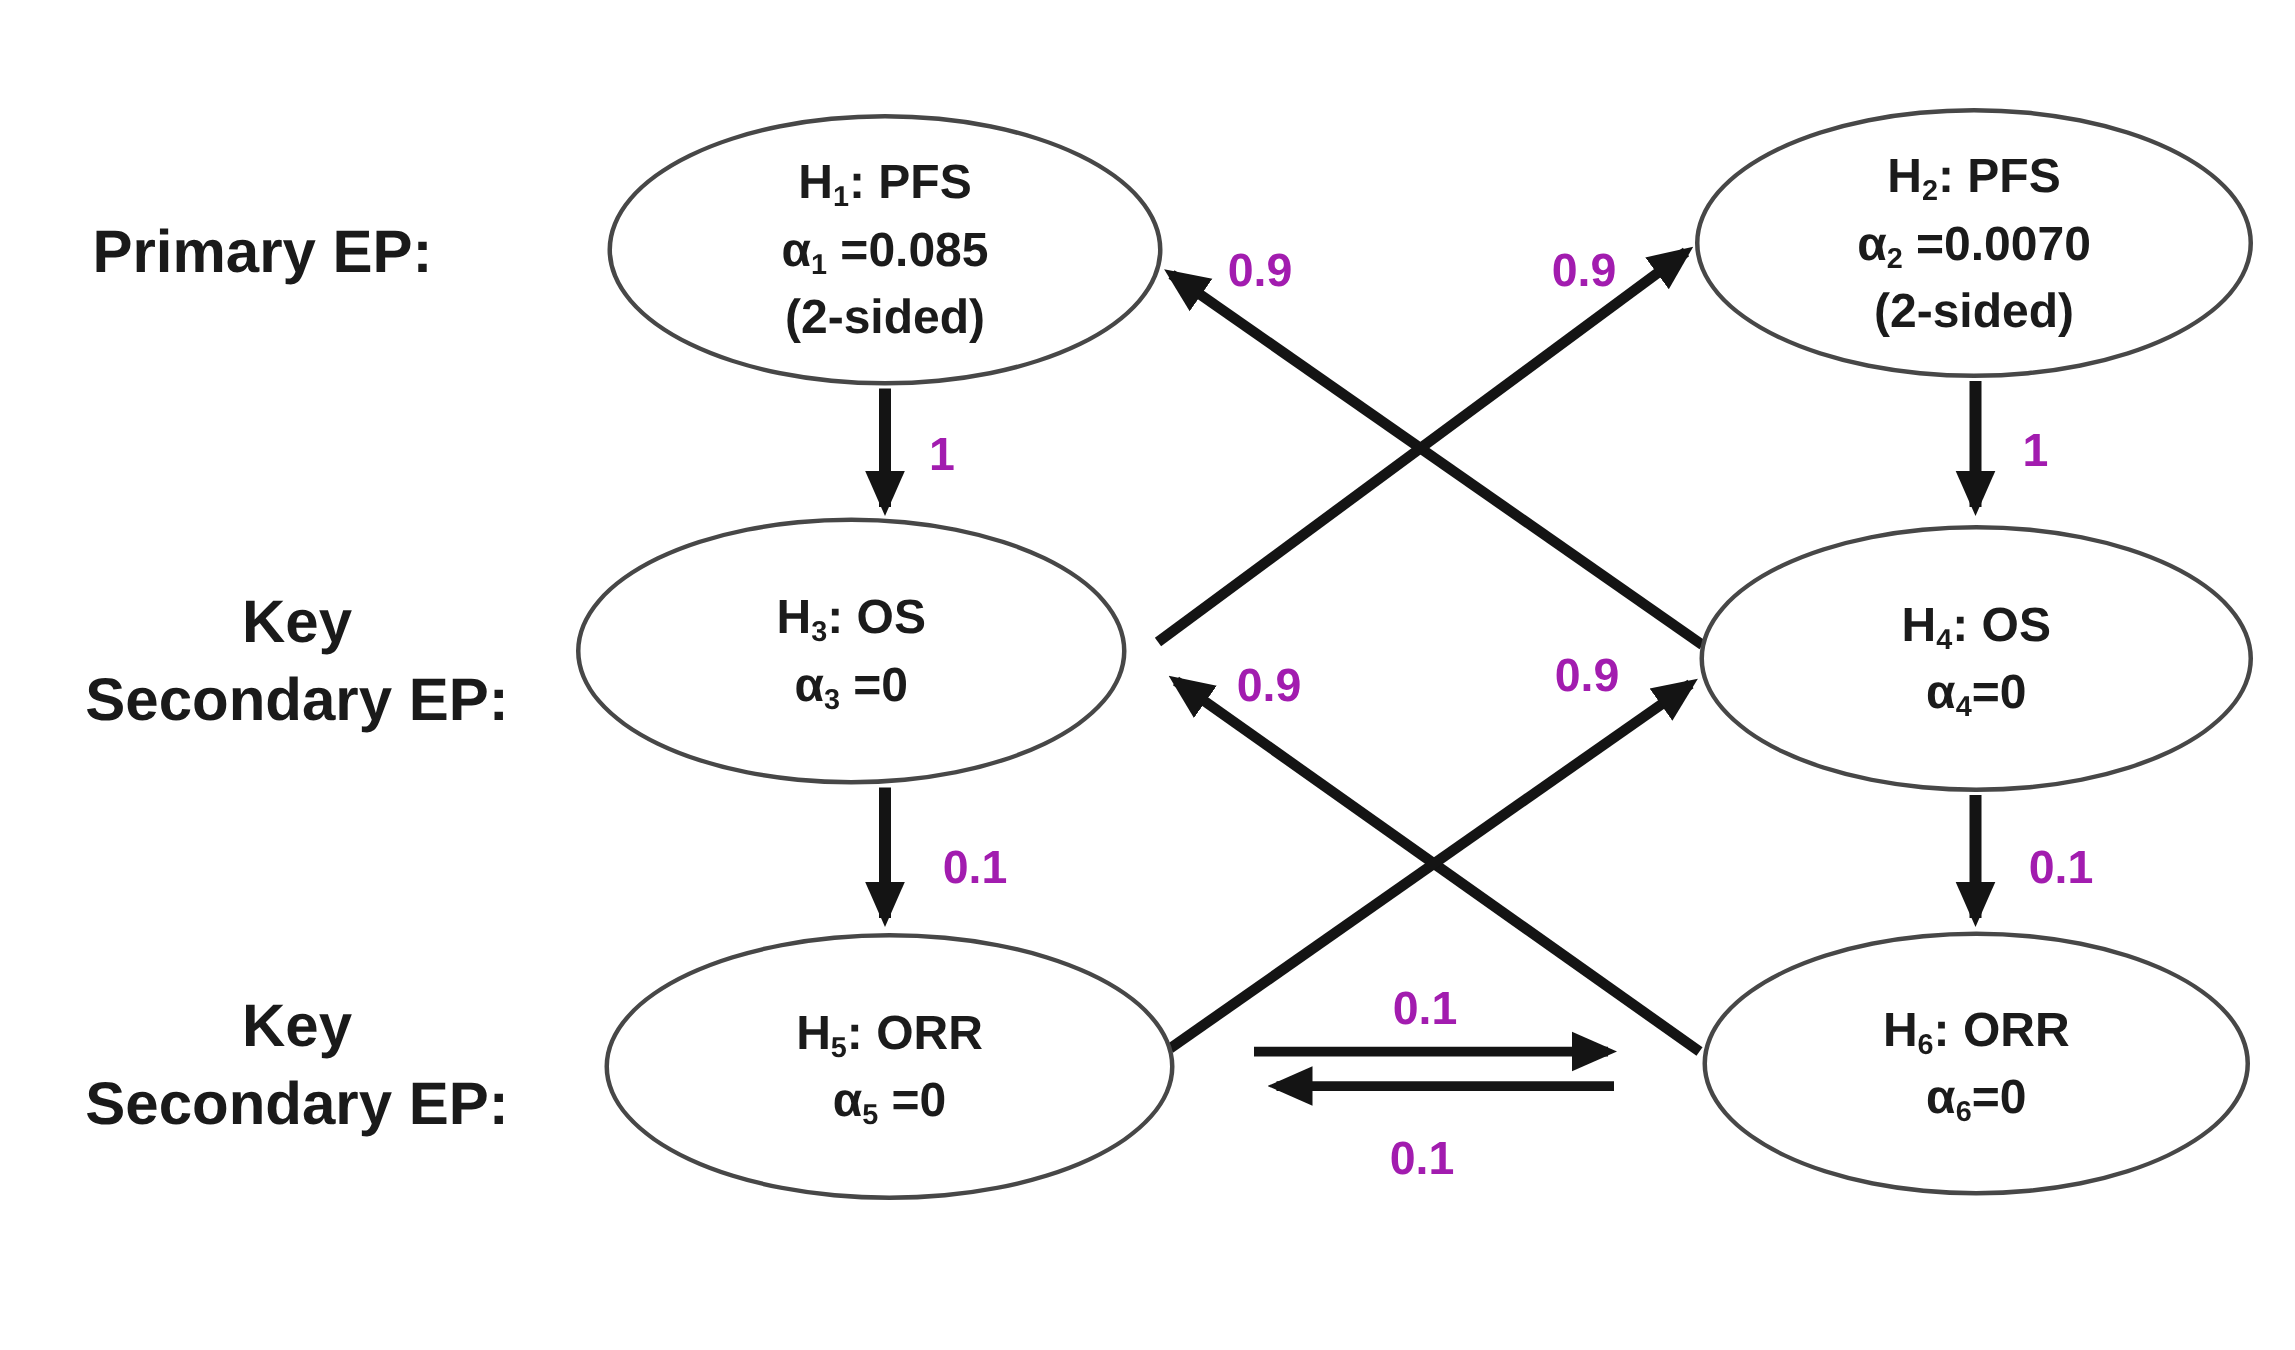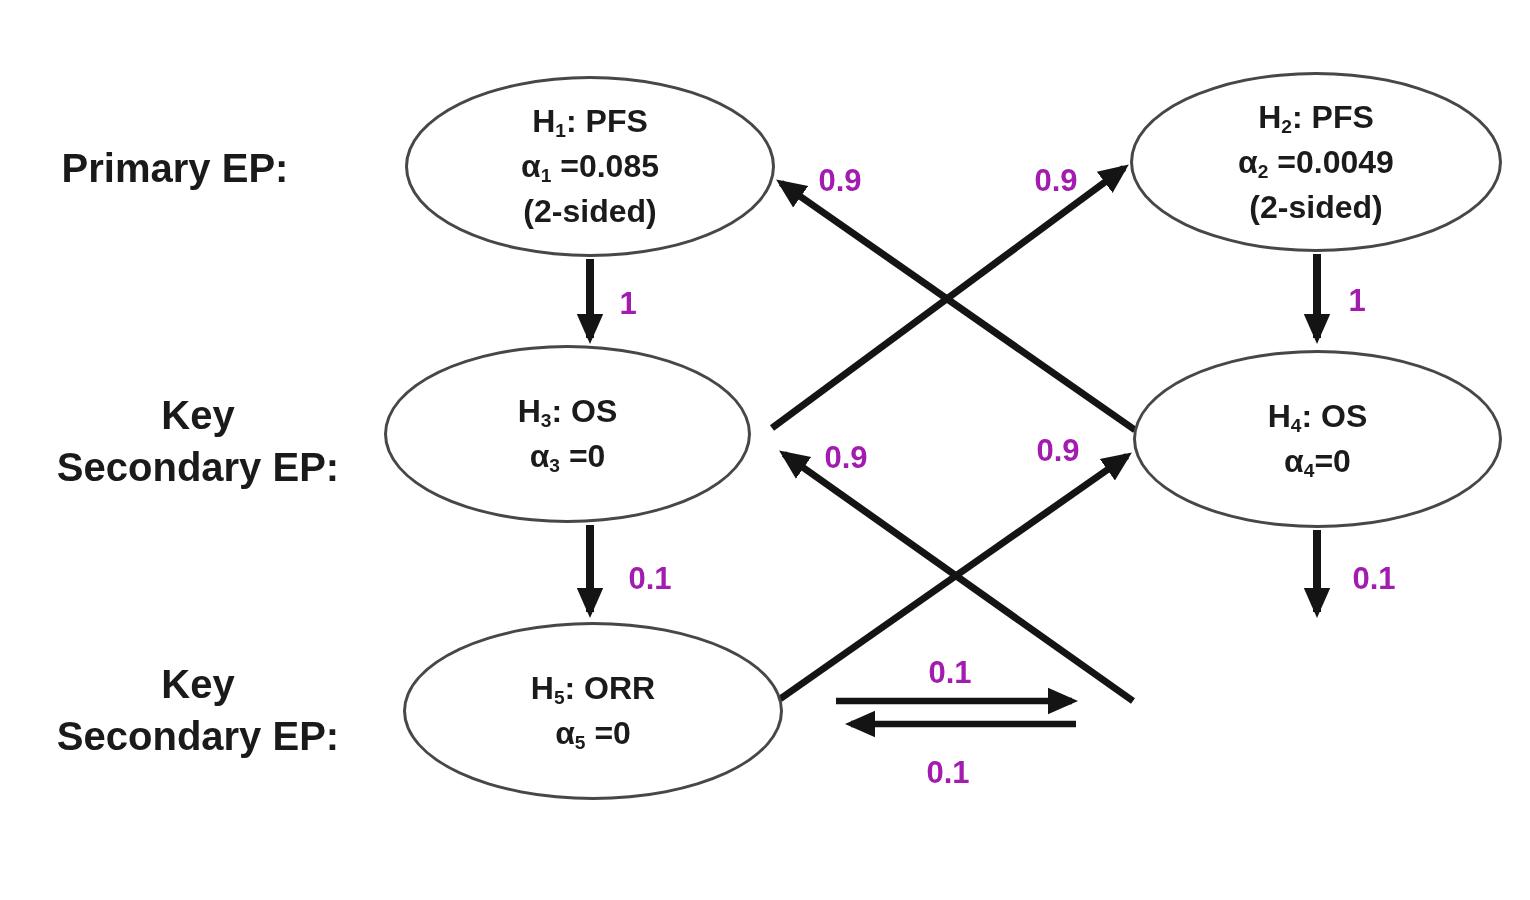--- a/index.html
+++ b/index.html
@@ -104,21 +104,21 @@
   </div>
 
   <div class="node" style="left:405px; top:76px; width:370px; height:181px;">
     <div class="nl1"><span>H</span><sub>1</sub><span>: PFS</span></div>
     <div class="nl2"><span>α</span><sub>1</sub><span> =0.085</span></div>
     <div class="nl3">(2-sided)</div>
   </div>
 
   <div class="node" style="left:1130px; top:72px; width:372px; height:180px;">
     <div class="nl1"><span>H</span><sub>2</sub><span>: PFS</span></div>
-    <div class="nl2"><span>α</span><sub>2</sub><span> =0.0049</span></div>
+    <div class="nl2"><span>α</span><sub>2</sub><span> =0.0070</span></div>
     <div class="nl3">(2-sided)</div>
   </div>
 
   <div class="node" style="left:384px; top:345px; width:367px; height:178px;">
     <div class="nl1"><span>H</span><sub>3</sub><span>: OS</span></div>
     <div class="nl2"><span>α</span><sub>3</sub><span> =0</span></div>
 
   </div>
 
   <div class="node" style="left:1133px; top:350px; width:369px; height:178px;">
@@ -126,20 +126,25 @@
     <div class="nl2"><span>α</span><sub>4</sub><span>=0</span></div>
 
   </div>
 
   <div class="node" style="left:403px; top:622px; width:380px; height:178px;">
     <div class="nl1"><span>H</span><sub>5</sub><span>: ORR</span></div>
     <div class="nl2"><span>α</span><sub>5</sub><span> =0</span></div>
 
   </div>
 
+  <div class="node" style="left:1135px; top:621px; width:365px; height:176px;">
+    <div class="nl1"><span>H</span><sub>6</sub><span>: ORR</span></div>
+    <div class="nl2"><span>α</span><sub>6</sub><span>=0</span></div>
+
+  </div>
 
   <div class="elabel" style="left:628px;  top:303px;">1</div>
   <div class="elabel" style="left:1357px; top:300px;">1</div>
   <div class="elabel" style="left:650px;  top:578px;">0.1</div>
   <div class="elabel" style="left:1374px; top:578px;">0.1</div>
   <div class="elabel" style="left:840px;  top:180px;">0.9</div>
   <div class="elabel" style="left:1056px; top:180px;">0.9</div>
   <div class="elabel" style="left:846px;  top:457px;">0.9</div>
   <div class="elabel" style="left:1058px; top:450px;">0.9</div>
   <div class="elabel" style="left:950px;  top:672px;">0.1</div>

